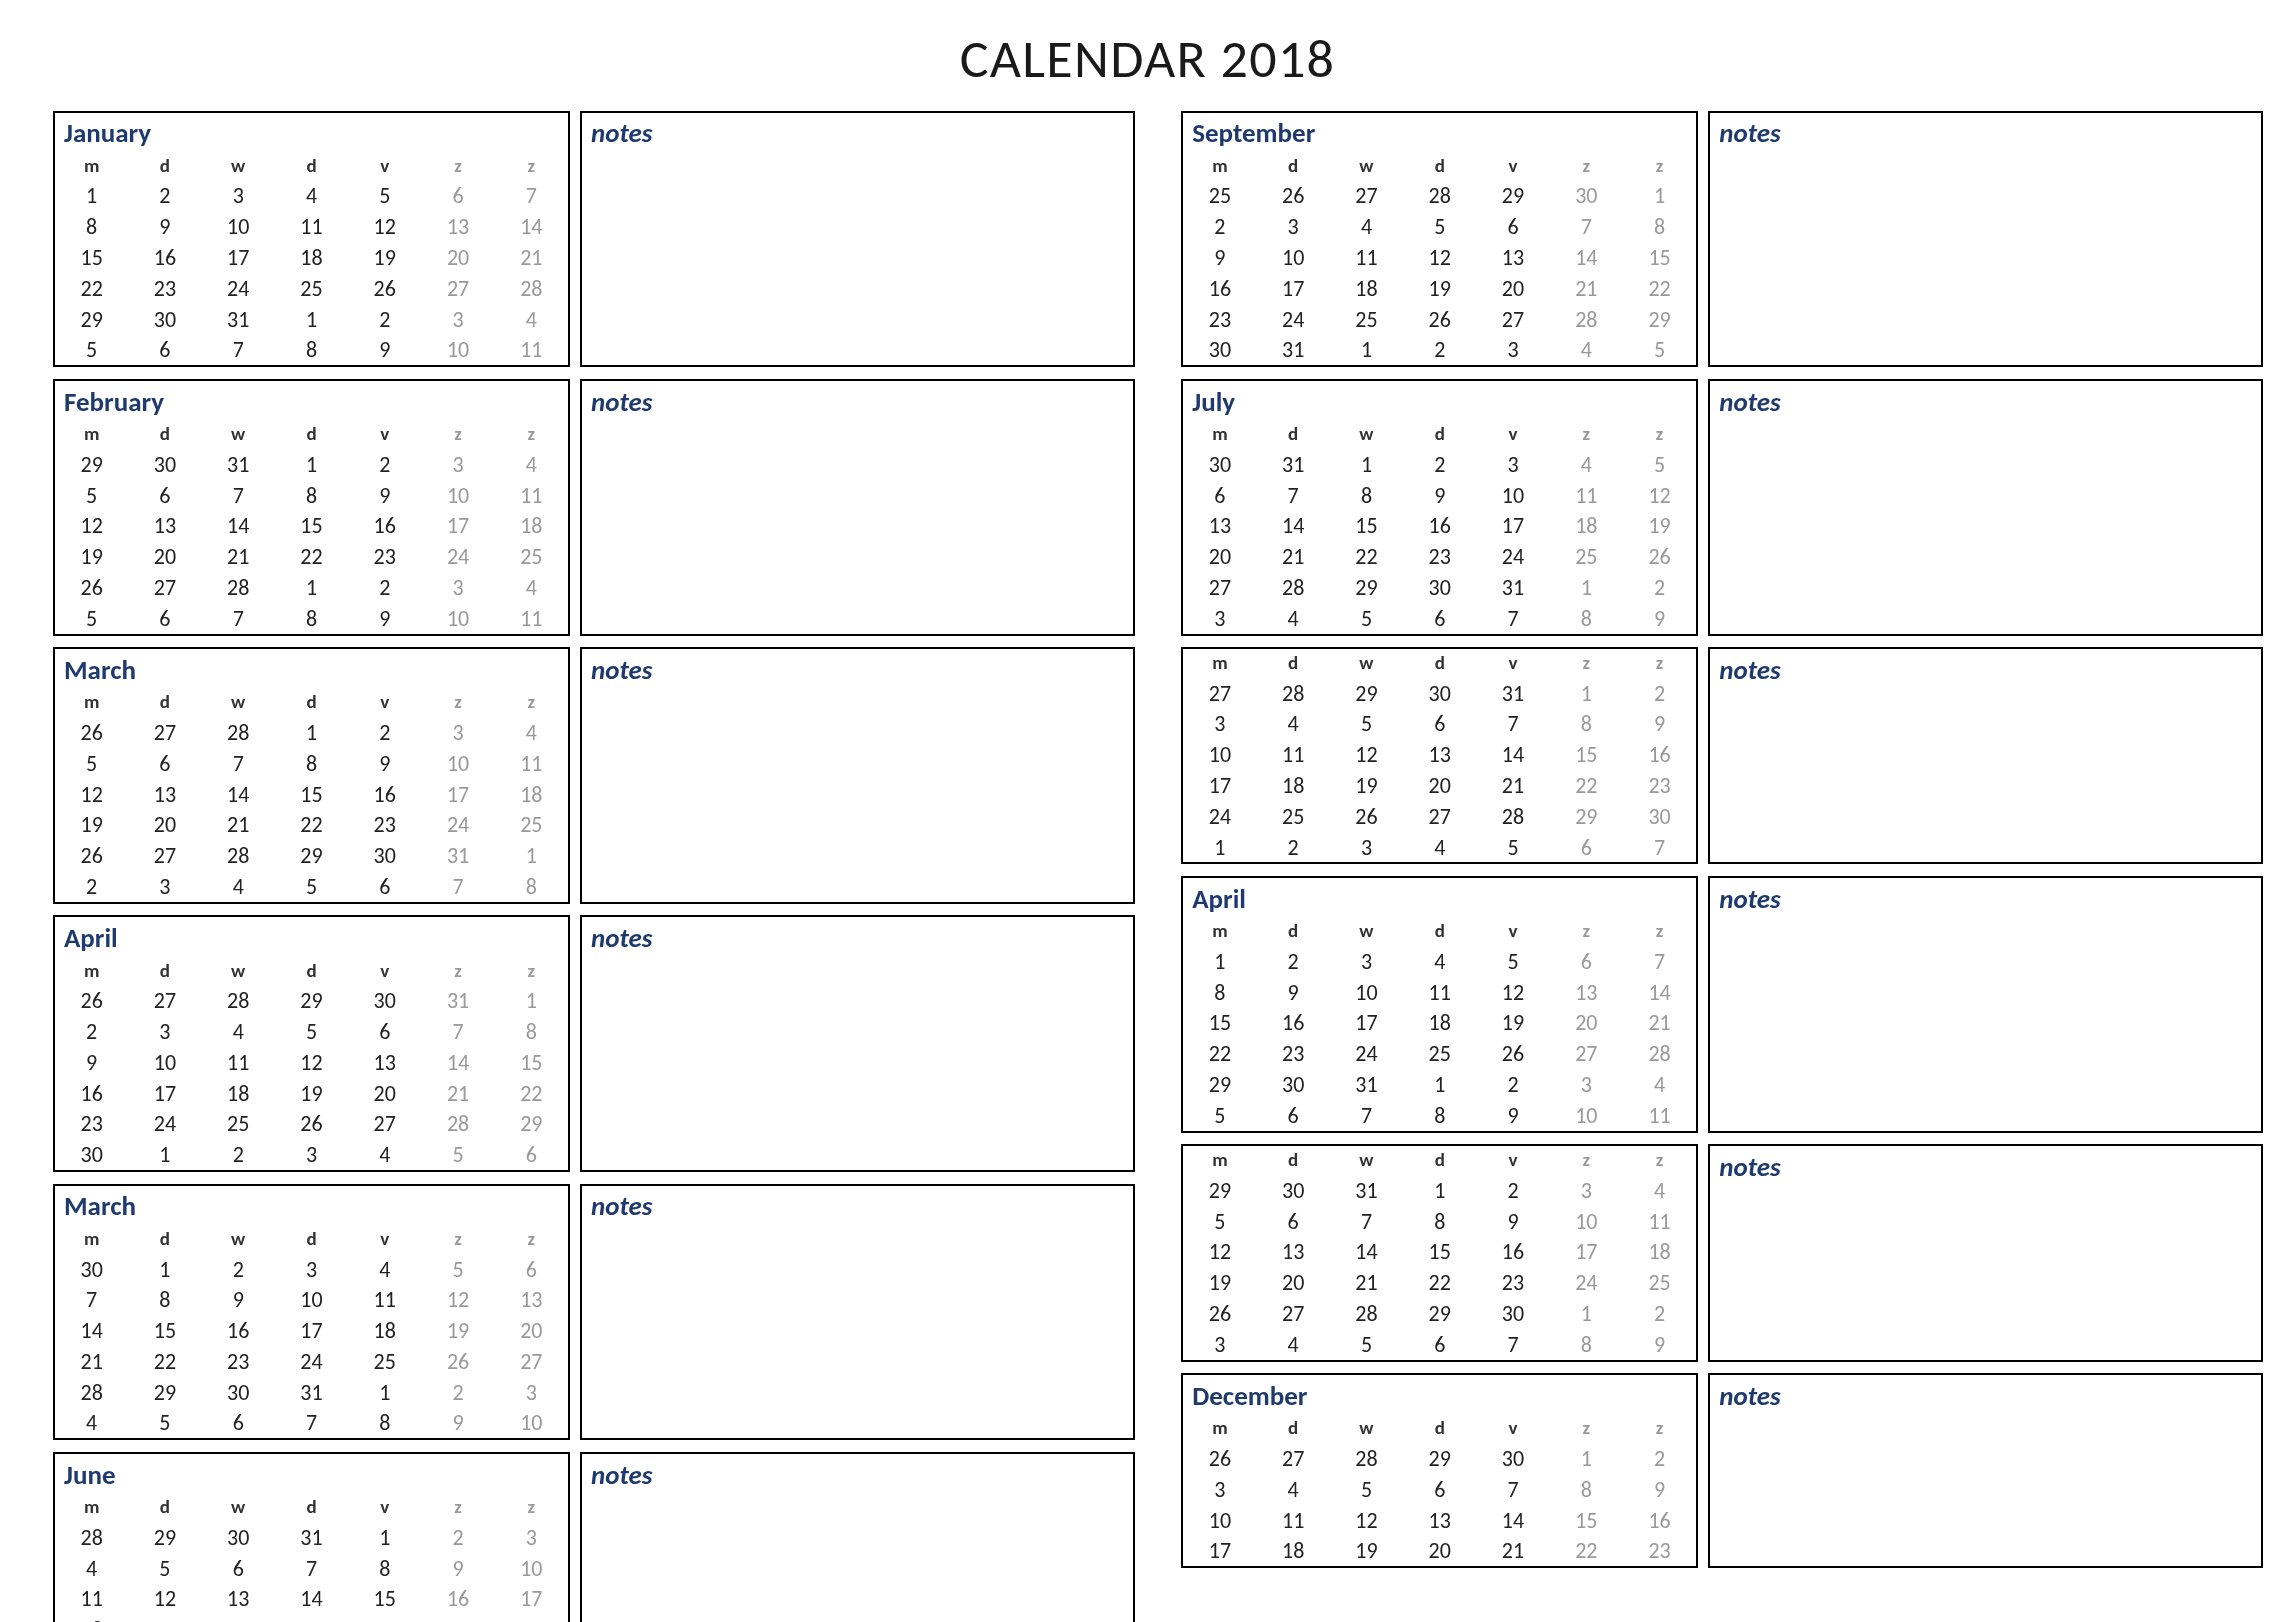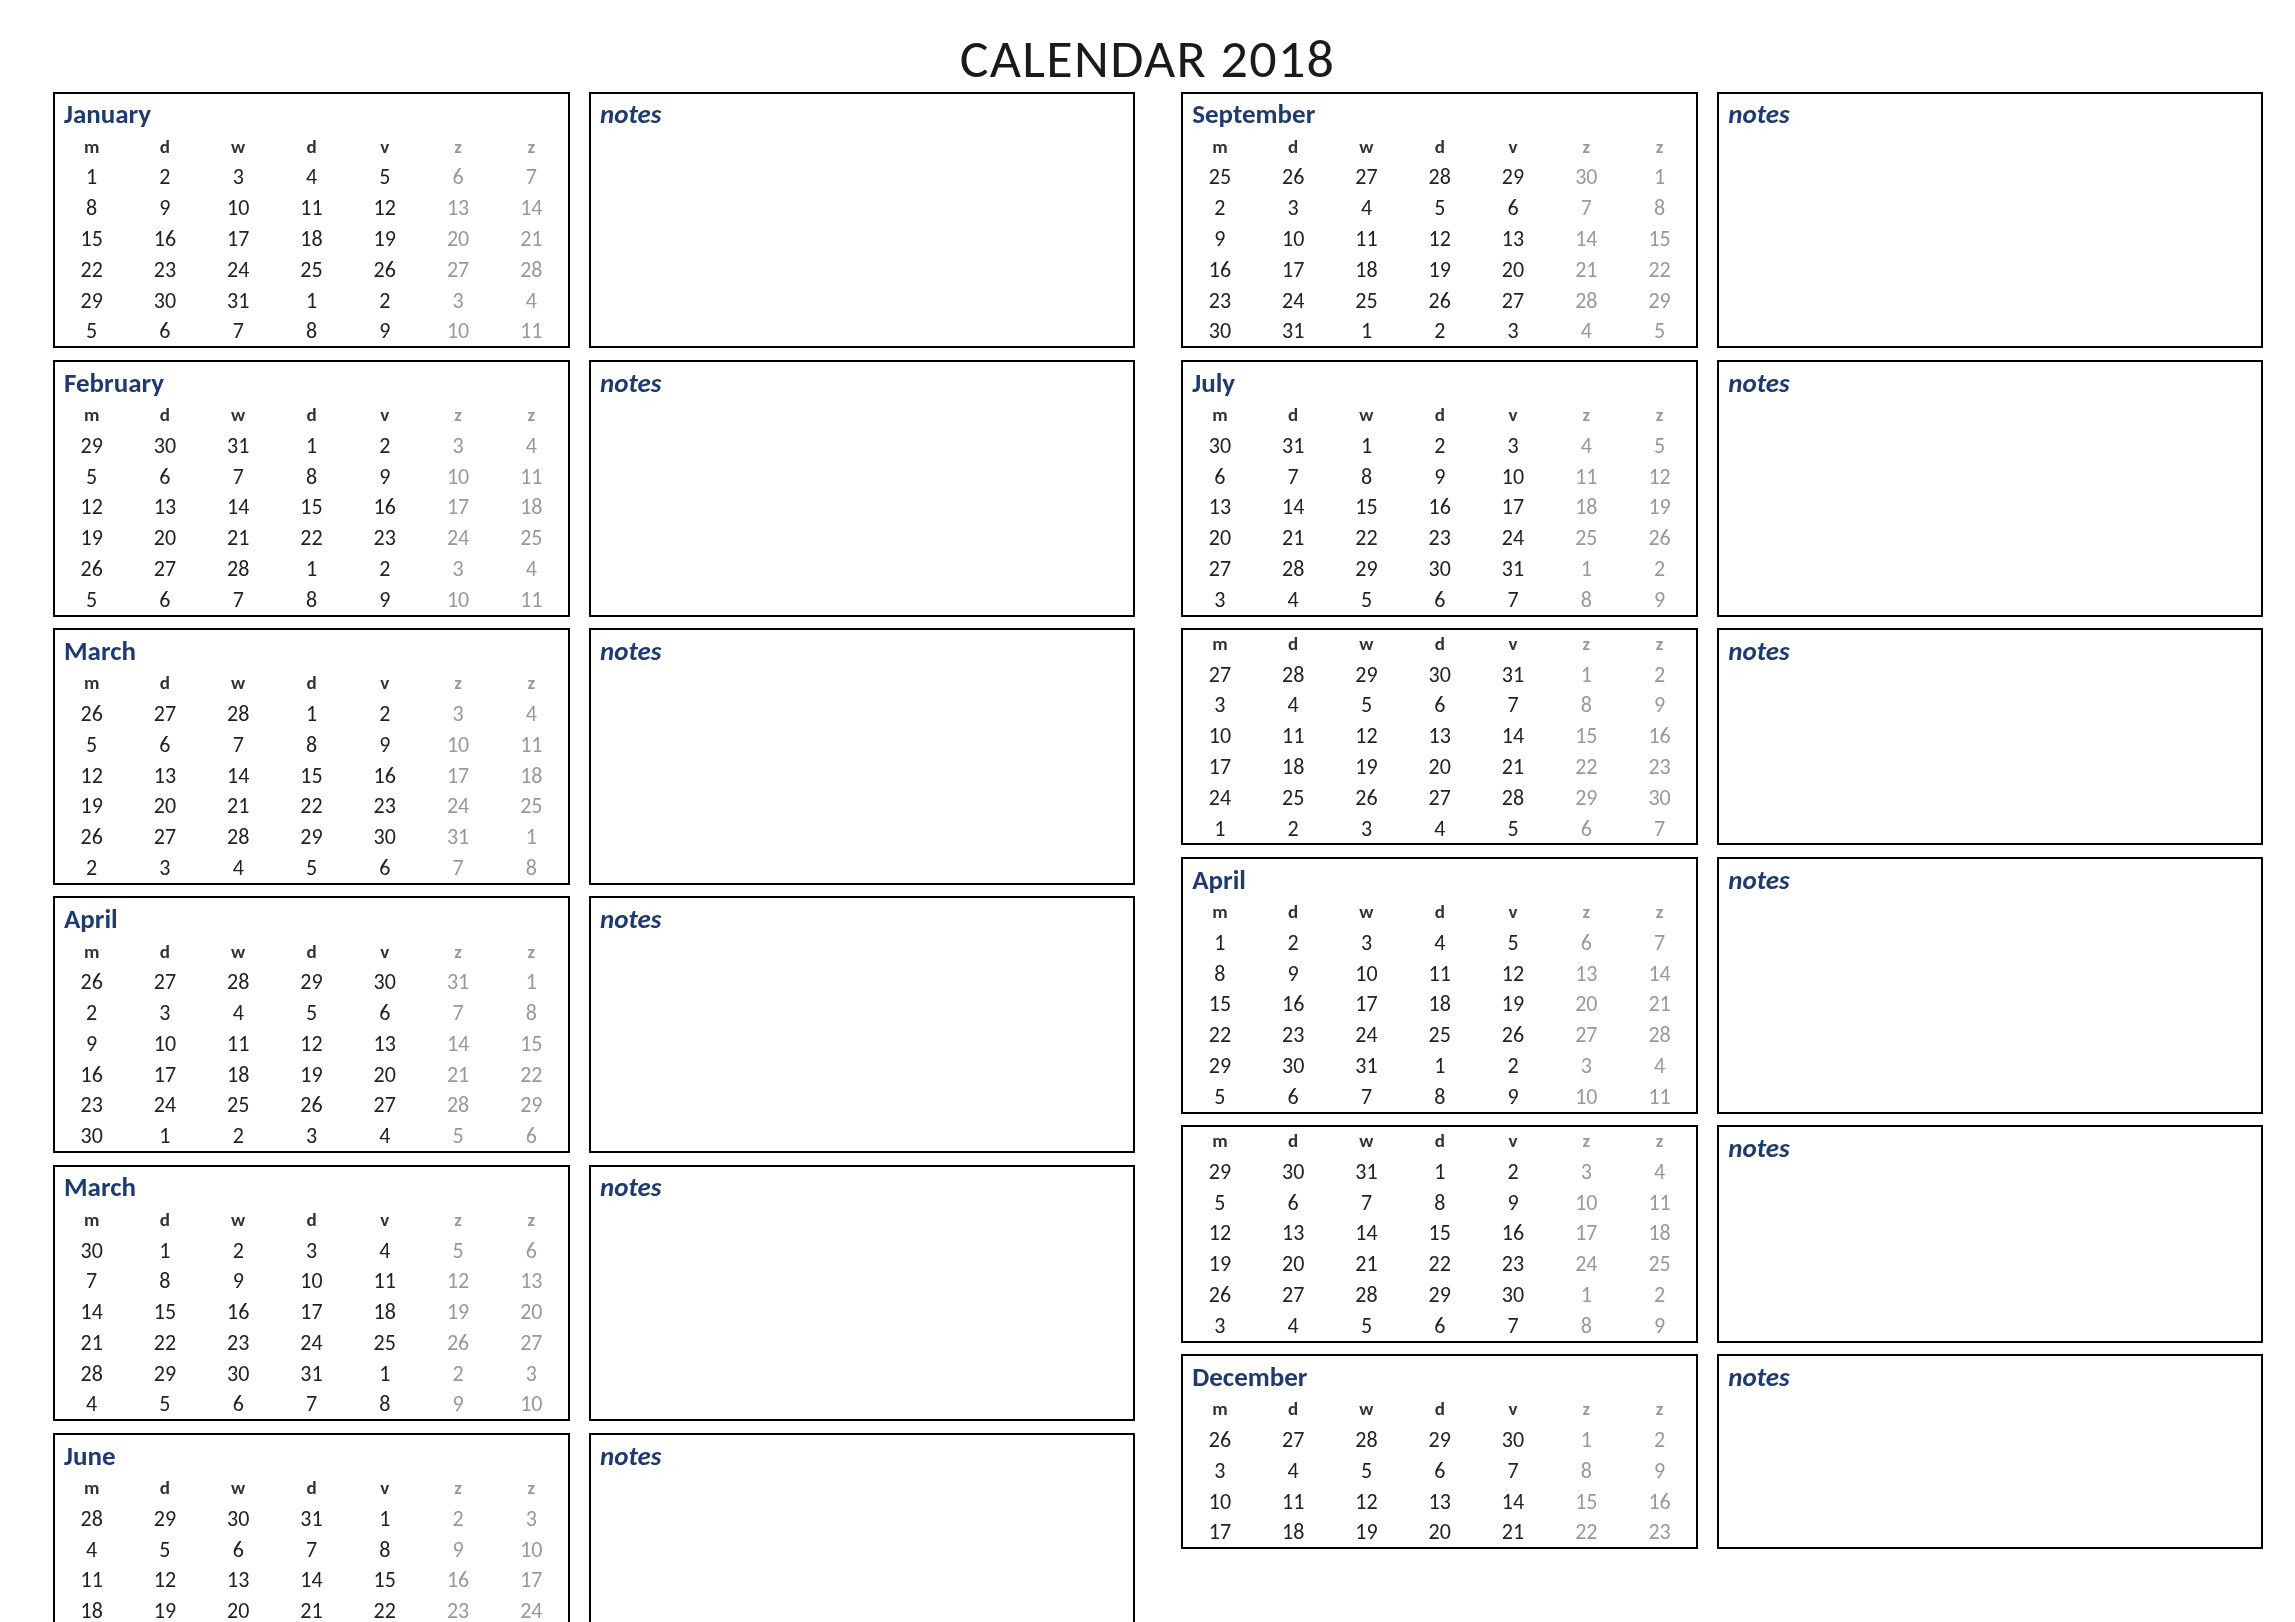--- a/index.html
+++ b/index.html
@@ -8,36 +8,37 @@
     font-family: "Calibri", "Arial", sans-serif;
     padding: 25.5px 32px;
     width: 2295px;
     color: #000;
   }
   .title {
     text-align: center;
     font-size: 54px;
     font-weight: 400;
     letter-spacing: 1.3px;
+    margin-bottom: 19px;
     color: #1a1a1a;
   }
   .year-grid {
     display: grid;
     grid-template-columns: 1fr 1fr;
     gap: 0 25.5px;
   }
   .half {
     display: flex;
     flex-direction: column;
     gap: 11.5px;
   }
   .month-row {
     display: grid;
     grid-template-columns: 517px 1fr;
-    gap: 19px;
+    gap: 10px;
     padding-left: 21px;
   }
   .box {
     border: 2.6px solid #000;
     background: #fff;
   }
   .month-name, .notes-label {
     color: #1f3a6e;
     font-weight: 700;
     font-size: 27px;

